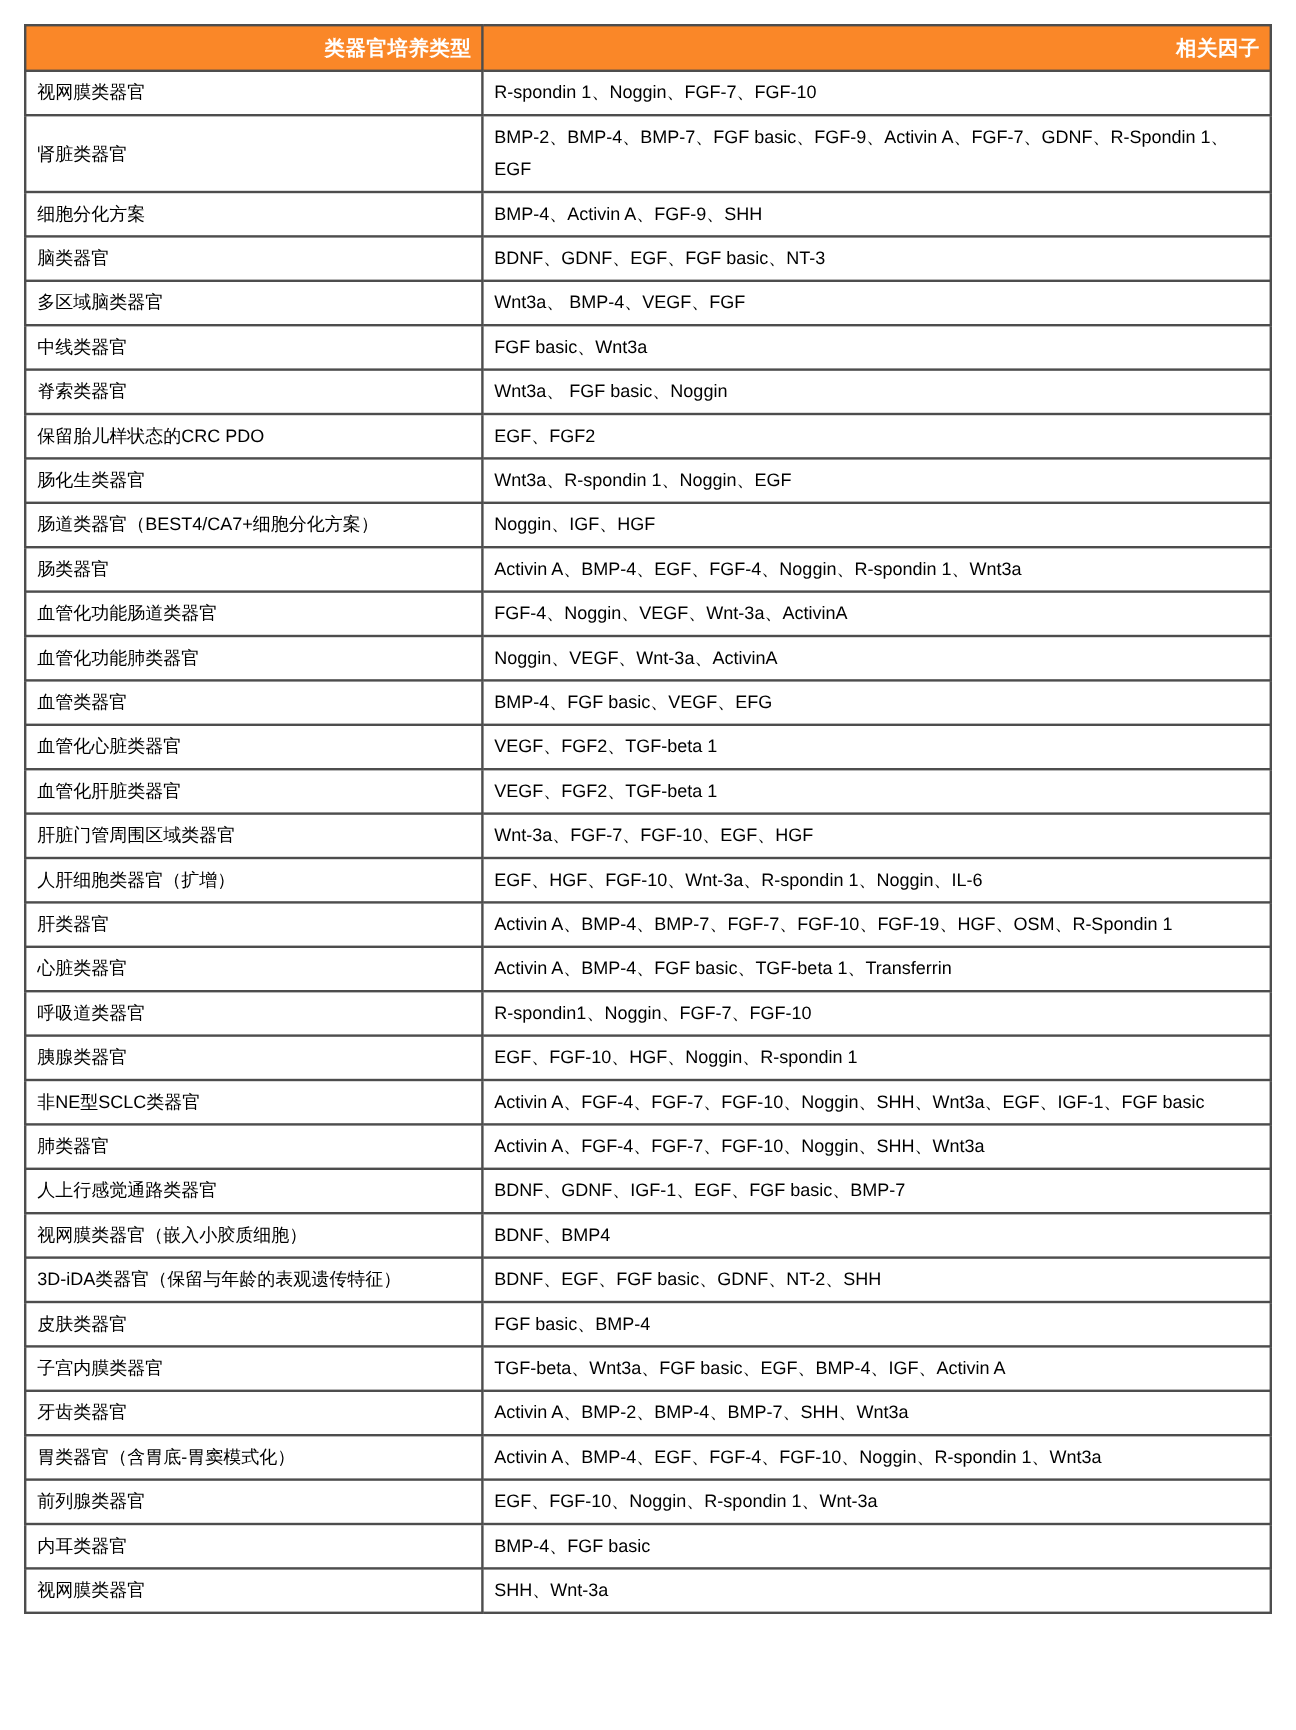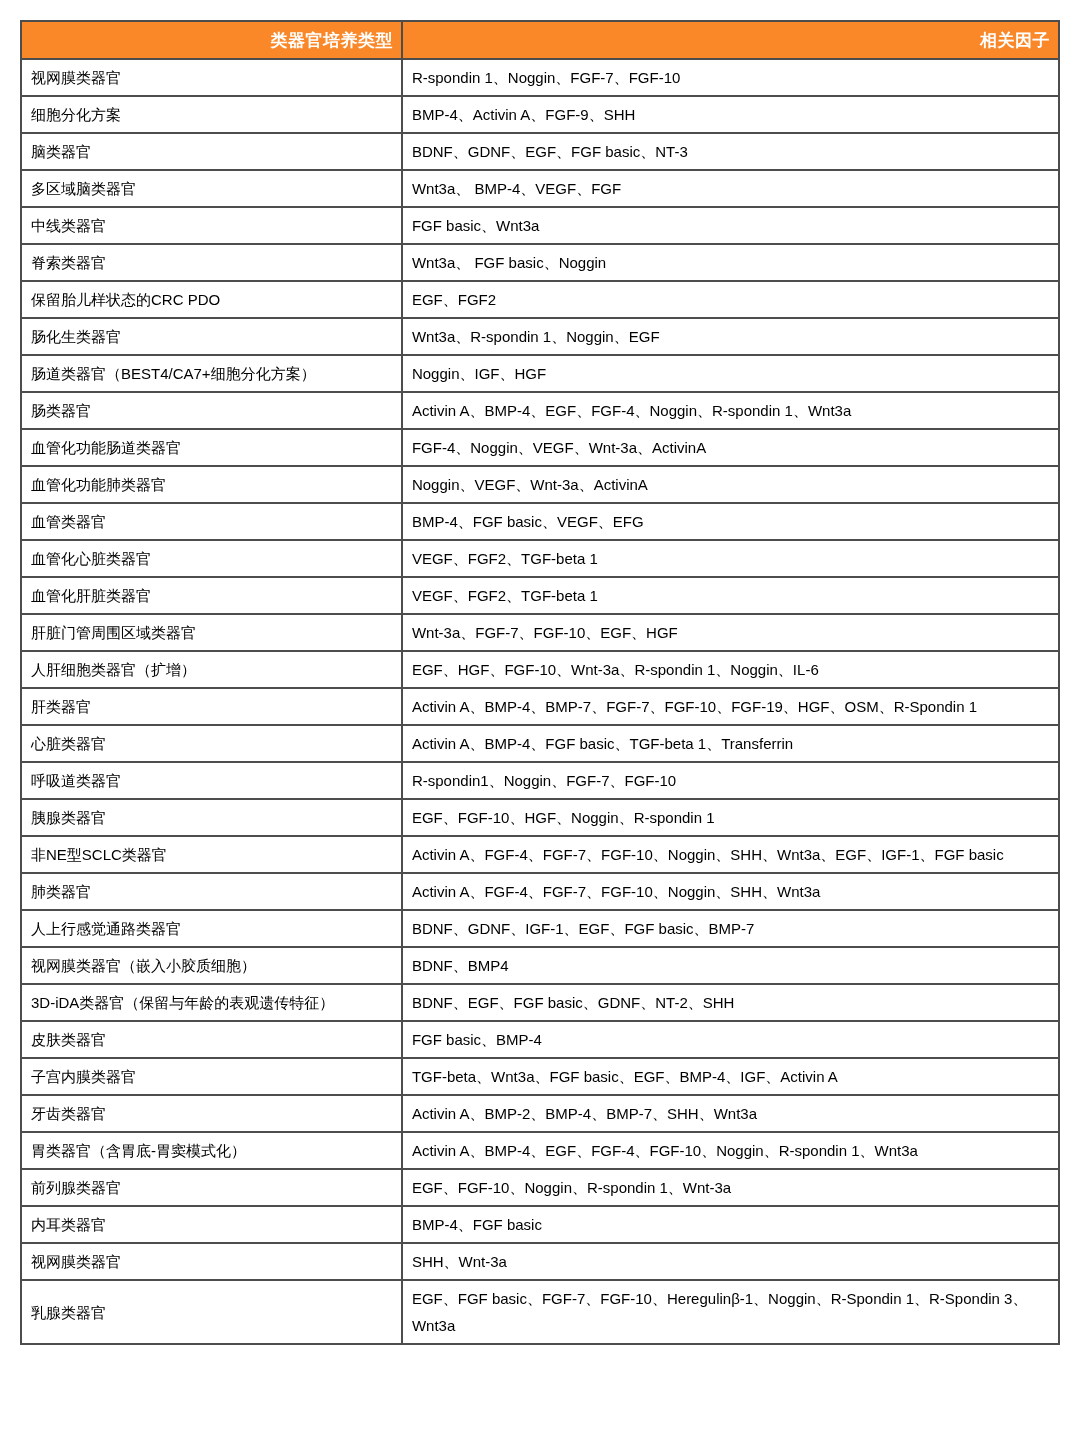--- a/index.html
+++ b/index.html
@@ -62,20 +62,24 @@
       <th class="col-type">类器官培养类型</th>
       <th class="col-factor">相关因子</th>
     </tr>
   </thead>
   <tbody>
   <tr>
     <td class="type-cell">视网膜类器官</td>
     <td class="factor-cell">R-spondin 1、Noggin、FGF-7、FGF-10</td>
   </tr>
 
+  <tr>
+    <td class="type-cell">肾脏类器官</td>
+    <td class="factor-cell">BMP-2、BMP-4、BMP-7、FGF basic、FGF-9、Activin A、FGF-7、GDNF、R-Spondin 1、EGF</td>
+  </tr>
 
   <tr>
     <td class="type-cell">细胞分化方案</td>
     <td class="factor-cell">BMP-4、Activin A、FGF-9、SHH</td>
   </tr>
 
   <tr>
     <td class="type-cell">脑类器官</td>
     <td class="factor-cell">BDNF、GDNF、EGF、FGF basic、NT-3</td>
   </tr>
@@ -223,18 +227,14 @@
   <tr>
     <td class="type-cell">内耳类器官</td>
     <td class="factor-cell">BMP-4、FGF basic</td>
   </tr>
 
   <tr>
     <td class="type-cell">视网膜类器官</td>
     <td class="factor-cell">SHH、Wnt-3a</td>
   </tr>
 
-  <tr>
-    <td class="type-cell">乳腺类器官</td>
-    <td class="factor-cell">EGF、FGF basic、FGF-7、FGF-10、Heregulinβ-1、Noggin、R-Spondin 1、R-Spondin 3、Wnt3a</td>
-  </tr>
 </tbody>
 </table>
 
 </body></html>

